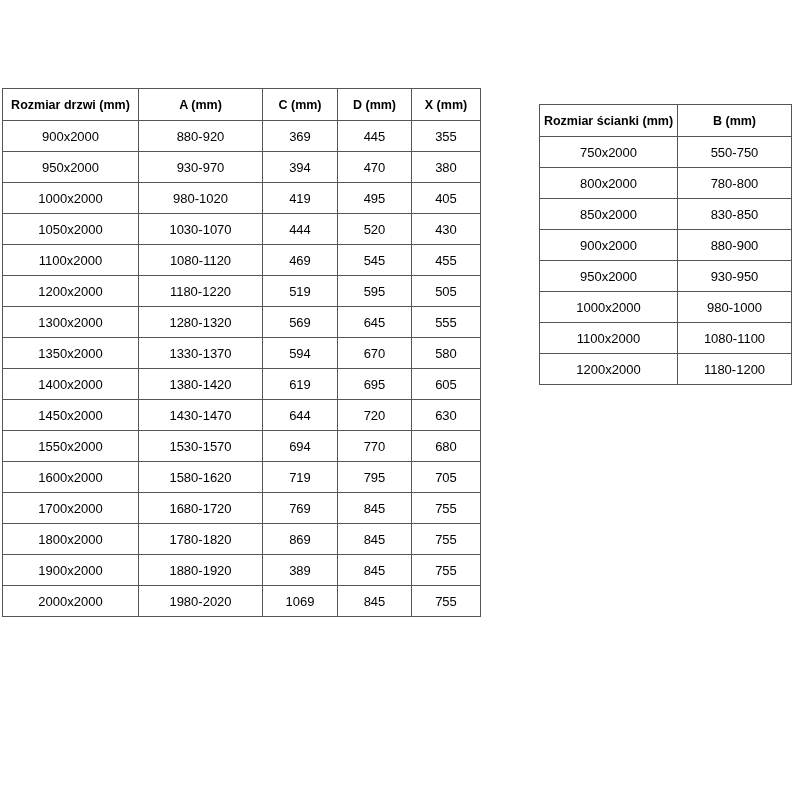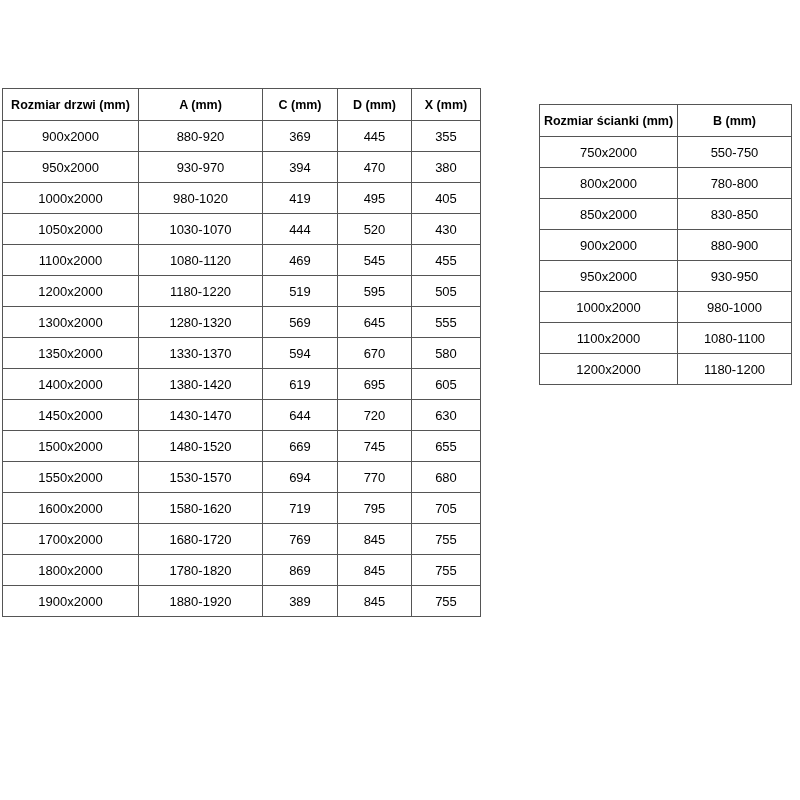--- a/index.html
+++ b/index.html
@@ -145,27 +145,20 @@
           <td>605</td>
         </tr>
         <tr>
           <td>1450x2000</td>
           <td>1430-1470</td>
           <td>644</td>
           <td>720</td>
           <td>630</td>
         </tr>
         <tr>
-          <td>1500x2000</td>
-          <td>1480-1520</td>
-          <td>669</td>
-          <td>745</td>
-          <td>655</td>
-        </tr>
-        <tr>
           <td>1550x2000</td>
           <td>1530-1570</td>
           <td>694</td>
           <td>770</td>
           <td>680</td>
         </tr>
         <tr>
           <td>1600x2000</td>
           <td>1580-1620</td>
           <td>719</td>
@@ -183,20 +176,27 @@
           <td>1800x2000</td>
           <td>1780-1820</td>
           <td>869</td>
           <td>845</td>
           <td>755</td>
         </tr>
         <tr>
           <td>1900x2000</td>
           <td>1880-1920</td>
           <td>389</td>
+          <td>845</td>
+          <td>755</td>
+        </tr>
+        <tr>
+          <td>2000x2000</td>
+          <td>1980-2020</td>
+          <td>1069</td>
           <td>845</td>
           <td>755</td>
         </tr>
       </tbody>
     </table>
 
   <table id="walls-table" class="spec-table">
     <colgroup>
       <col style="width:138px">
       <col style="width:114px">

